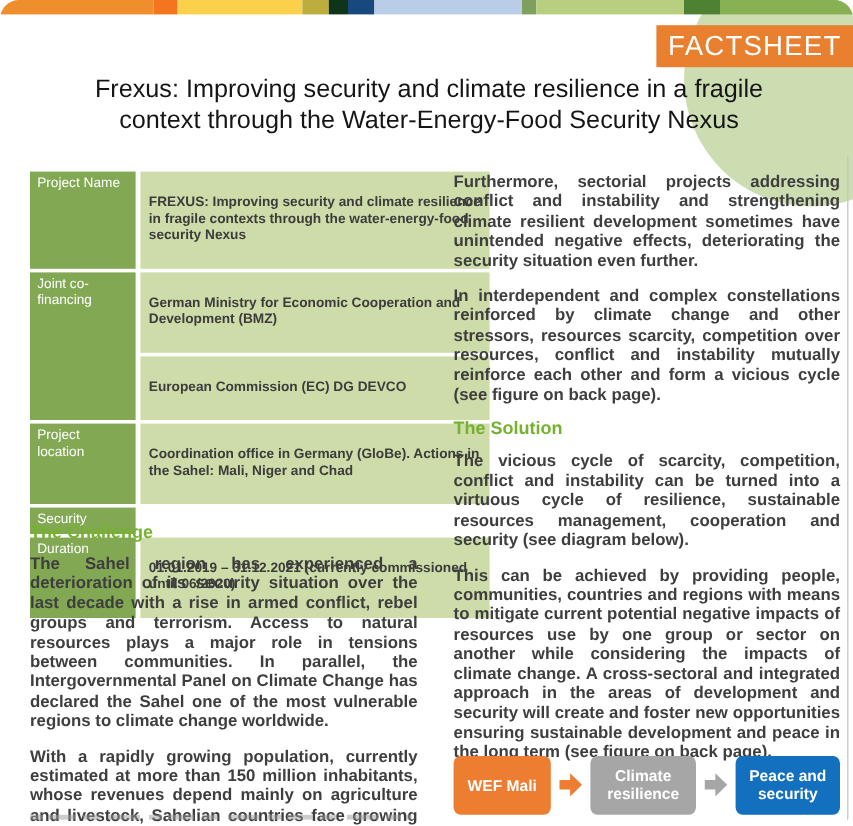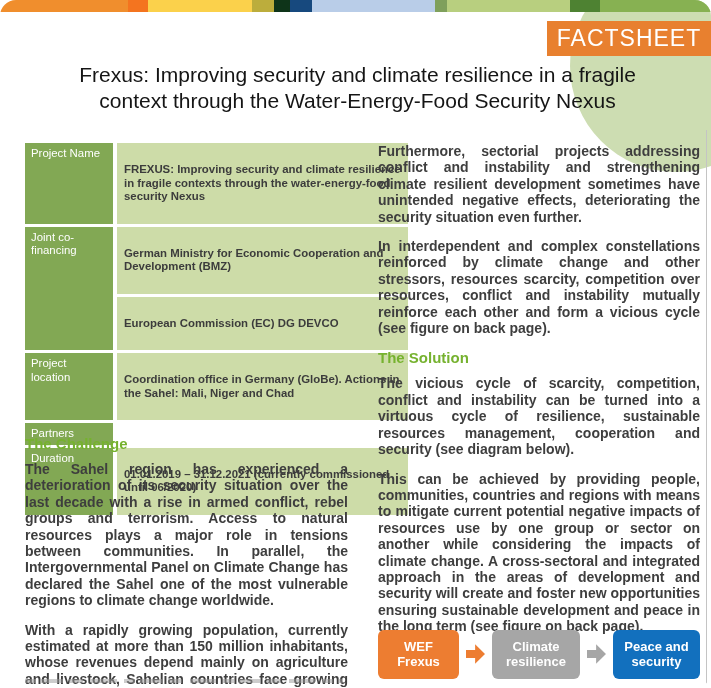--- a/index.html
+++ b/index.html
@@ -108,21 +108,21 @@
       <div class="tstack">
         <div class="tvalue">German Ministry for Economic Cooperation and Development (BMZ)</div>
         <div class="tvalue">European Commission (EC) DG DEVCO</div>
       </div>
     </div>
     <div class="trow">
       <div class="tlabel">Project location</div>
       <div class="tvalue">Coordination office in Germany (GloBe). Actions in the Sahel: Mali, Niger and Chad</div>
     </div>
     <div class="trow">
-      <div class="tlabel">Partners</div>
+      <div class="tlabel">Security</div>
     </div>
     <div class="trow">
       <div class="tlabel">Duration</div>
       <div class="tvalue">01.01.2019 – 31.12.2021 (currently commissioned until 06/2020)</div>
     </div>
   </div>
 
   <div class="leftcol">
     <div class="heading">The Challenge</div>
     <div class="para">The Sahel region has experienced a deterioration of its security situation over the last decade with a rise in armed conflict, rebel groups and terrorism. Access to natural resources plays a major role in tensions between communities. In parallel, the Intergovernmental Panel on Climate Change has declared the Sahel one of the most vulnerable regions to climate change worldwide.</div>
@@ -133,21 +133,21 @@
 
   <div class="rightcol">
     <div class="para">Furthermore, sectorial projects addressing conflict and instability and strengthening climate resilient development sometimes have unintended negative effects, deteriorating the security situation even further.</div>
     <div class="para">In interdependent and complex constellations reinforced by climate change and other stressors, resources scarcity, competition over resources, conflict and instability mutually reinforce each other and form a vicious cycle (see figure on back page).</div>
     <div class="heading">The Solution</div>
     <div class="para">The vicious cycle of scarcity, competition, conflict and instability can be turned into a virtuous cycle of resilience, sustainable resources management, cooperation and security (see diagram below).</div>
     <div class="para">This can be achieved by providing people, communities, countries and regions with means to mitigate current potential negative impacts of resources use by one group or sector on another while considering the impacts of climate change. A cross-sectoral and integrated approach in the areas of development and security will create and foster new opportunities ensuring sustainable development and peace in the long term (see figure on back page).</div>
   </div>
 
   <div class="diagram">
-    <div class="dbox dbox1" style="background: rgb(237, 125, 49);">WEF Frexus</div>
+    <div class="dbox dbox1" style="background: rgb(237, 125, 49);">WEF Mali</div>
     <div class="darrow" style="background: rgb(237, 125, 49);"></div>
     <div class="dbox dbox2" style="background: rgb(166, 166, 166);">Climate resilience</div>
     <div class="darrow" style="background: rgb(166, 166, 166);"></div>
     <div class="dbox dbox3" style="background: rgb(18, 112, 190);">Peace and security</div>
   </div>
 
   <div class="edgeline"></div>
 
 </div>
 

